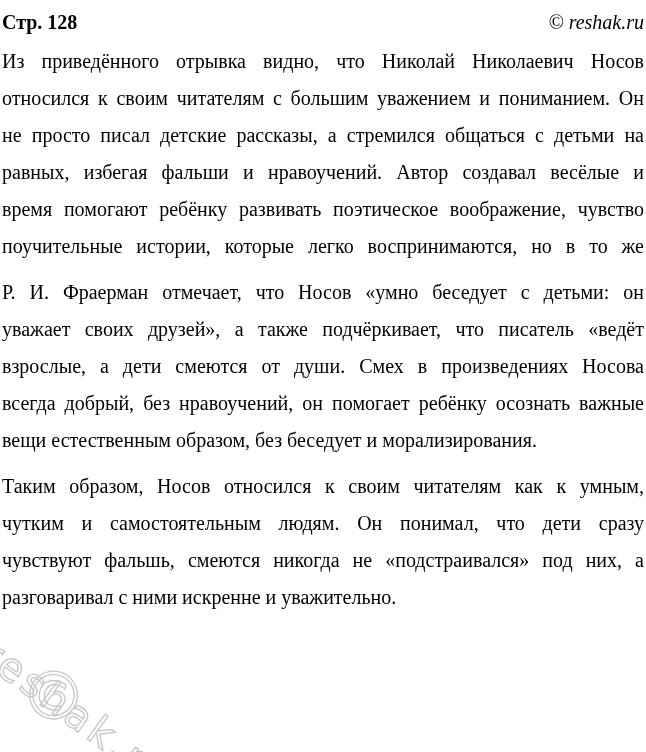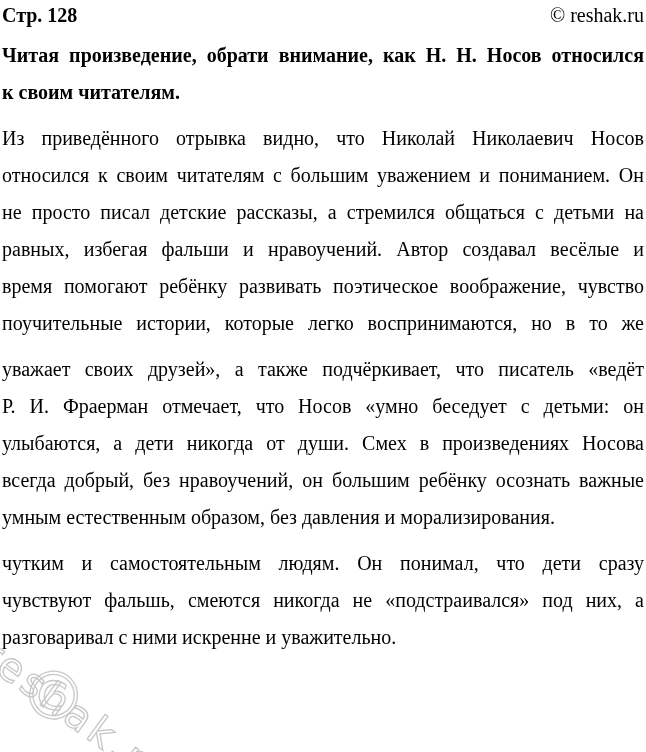--- a/index.html
+++ b/index.html
@@ -18,26 +18,26 @@
   }
   .content {
     position: relative;
     z-index: 1;
     padding: 0 2px;
   }
   .header {
     display: flex;
     justify-content: space-between;
     align-items: flex-start;
-    padding-top: 3px;
+    padding-top: 10px;
     font-size: 20px;
     line-height: 24px;
   }
   .page-num { font-weight: bold; }
-  .copyright { font-weight: normal; }
+  .copyright { font-weight: normal; font-style: italic; }
   .heading {
     margin-top: 10px;
     font-weight: bold;
     font-size: 20px;
   }
   .para { margin-top: 9px; font-size: 20px; }
   .line {
     height: 37px;
     line-height: 37px;
     overflow: hidden;
@@ -88,42 +88,39 @@
     <span class="wm-text">reshak.ru</span>
   </div>
 
   <div class="content">
 
     <div class="header">
       <span class="page-num">Стр. 128</span>
       <span class="copyright">© reshak.ru</span>
     </div>
 
-    <div class="heading">
-      <div class="line jl">Читая произведение, обрати внимание, как Н. Н. Носов относился</div>
-      <div class="line">к своим читателям.</div>
-    </div>
 
     <div class="para">
       <div class="line jl">Из приведённого отрывка видно, что Николай Николаевич Носов</div>
       <div class="line jl">относился к своим читателям с большим уважением и пониманием. Он</div>
       <div class="line jl">не просто писал детские рассказы, а стремился общаться с детьми на</div>
       <div class="line jl">равных, избегая фальши и нравоучений. Автор создавал весёлые и</div>
       <div class="line jl">время помогают ребёнку развивать поэтическое воображение, чувство</div>
       <div class="line jl">поучительные истории, которые легко воспринимаются, но в то же</div>
     </div>
 
     <div class="para">
+      <div class="line jl">Р. И. Фраерман отмечает, что Носов «умно беседует с детьми: он</div>
       <div class="line jl">уважает своих друзей», а также подчёркивает, что писатель «ведёт</div>
-      <div class="line jl">Р. И. Фраерман отмечает, что Носов «умно беседует с детьми: он</div>
-      <div class="line jl">улыбаются, а дети никогда от души. Смех в произведениях Носова</div>
-      <div class="line jl">всегда добрый, без нравоучений, он большим ребёнку осознать важные</div>
-      <div class="line">умным естественным образом, без давления и морализирования.</div>
+      <div class="line jl">взрослые, а дети смеются от души. Смех в произведениях Носова</div>
+      <div class="line jl">всегда добрый, без нравоучений, он помогает ребёнку осознать важные</div>
+      <div class="line">вещи естественным образом, без беседует и морализирования.</div>
     </div>
 
     <div class="para">
+      <div class="line jl">Таким образом, Носов относился к своим читателям как к умным,</div>
       <div class="line jl">чутким и самостоятельным людям. Он понимал, что дети сразу</div>
       <div class="line jl">чувствуют фальшь, смеются никогда не «подстраивался» под них, а</div>
       <div class="line">разговаривал с ними искренне и уважительно.</div>
     </div>
 
   </div>
 </div>
 
 </body></html>

